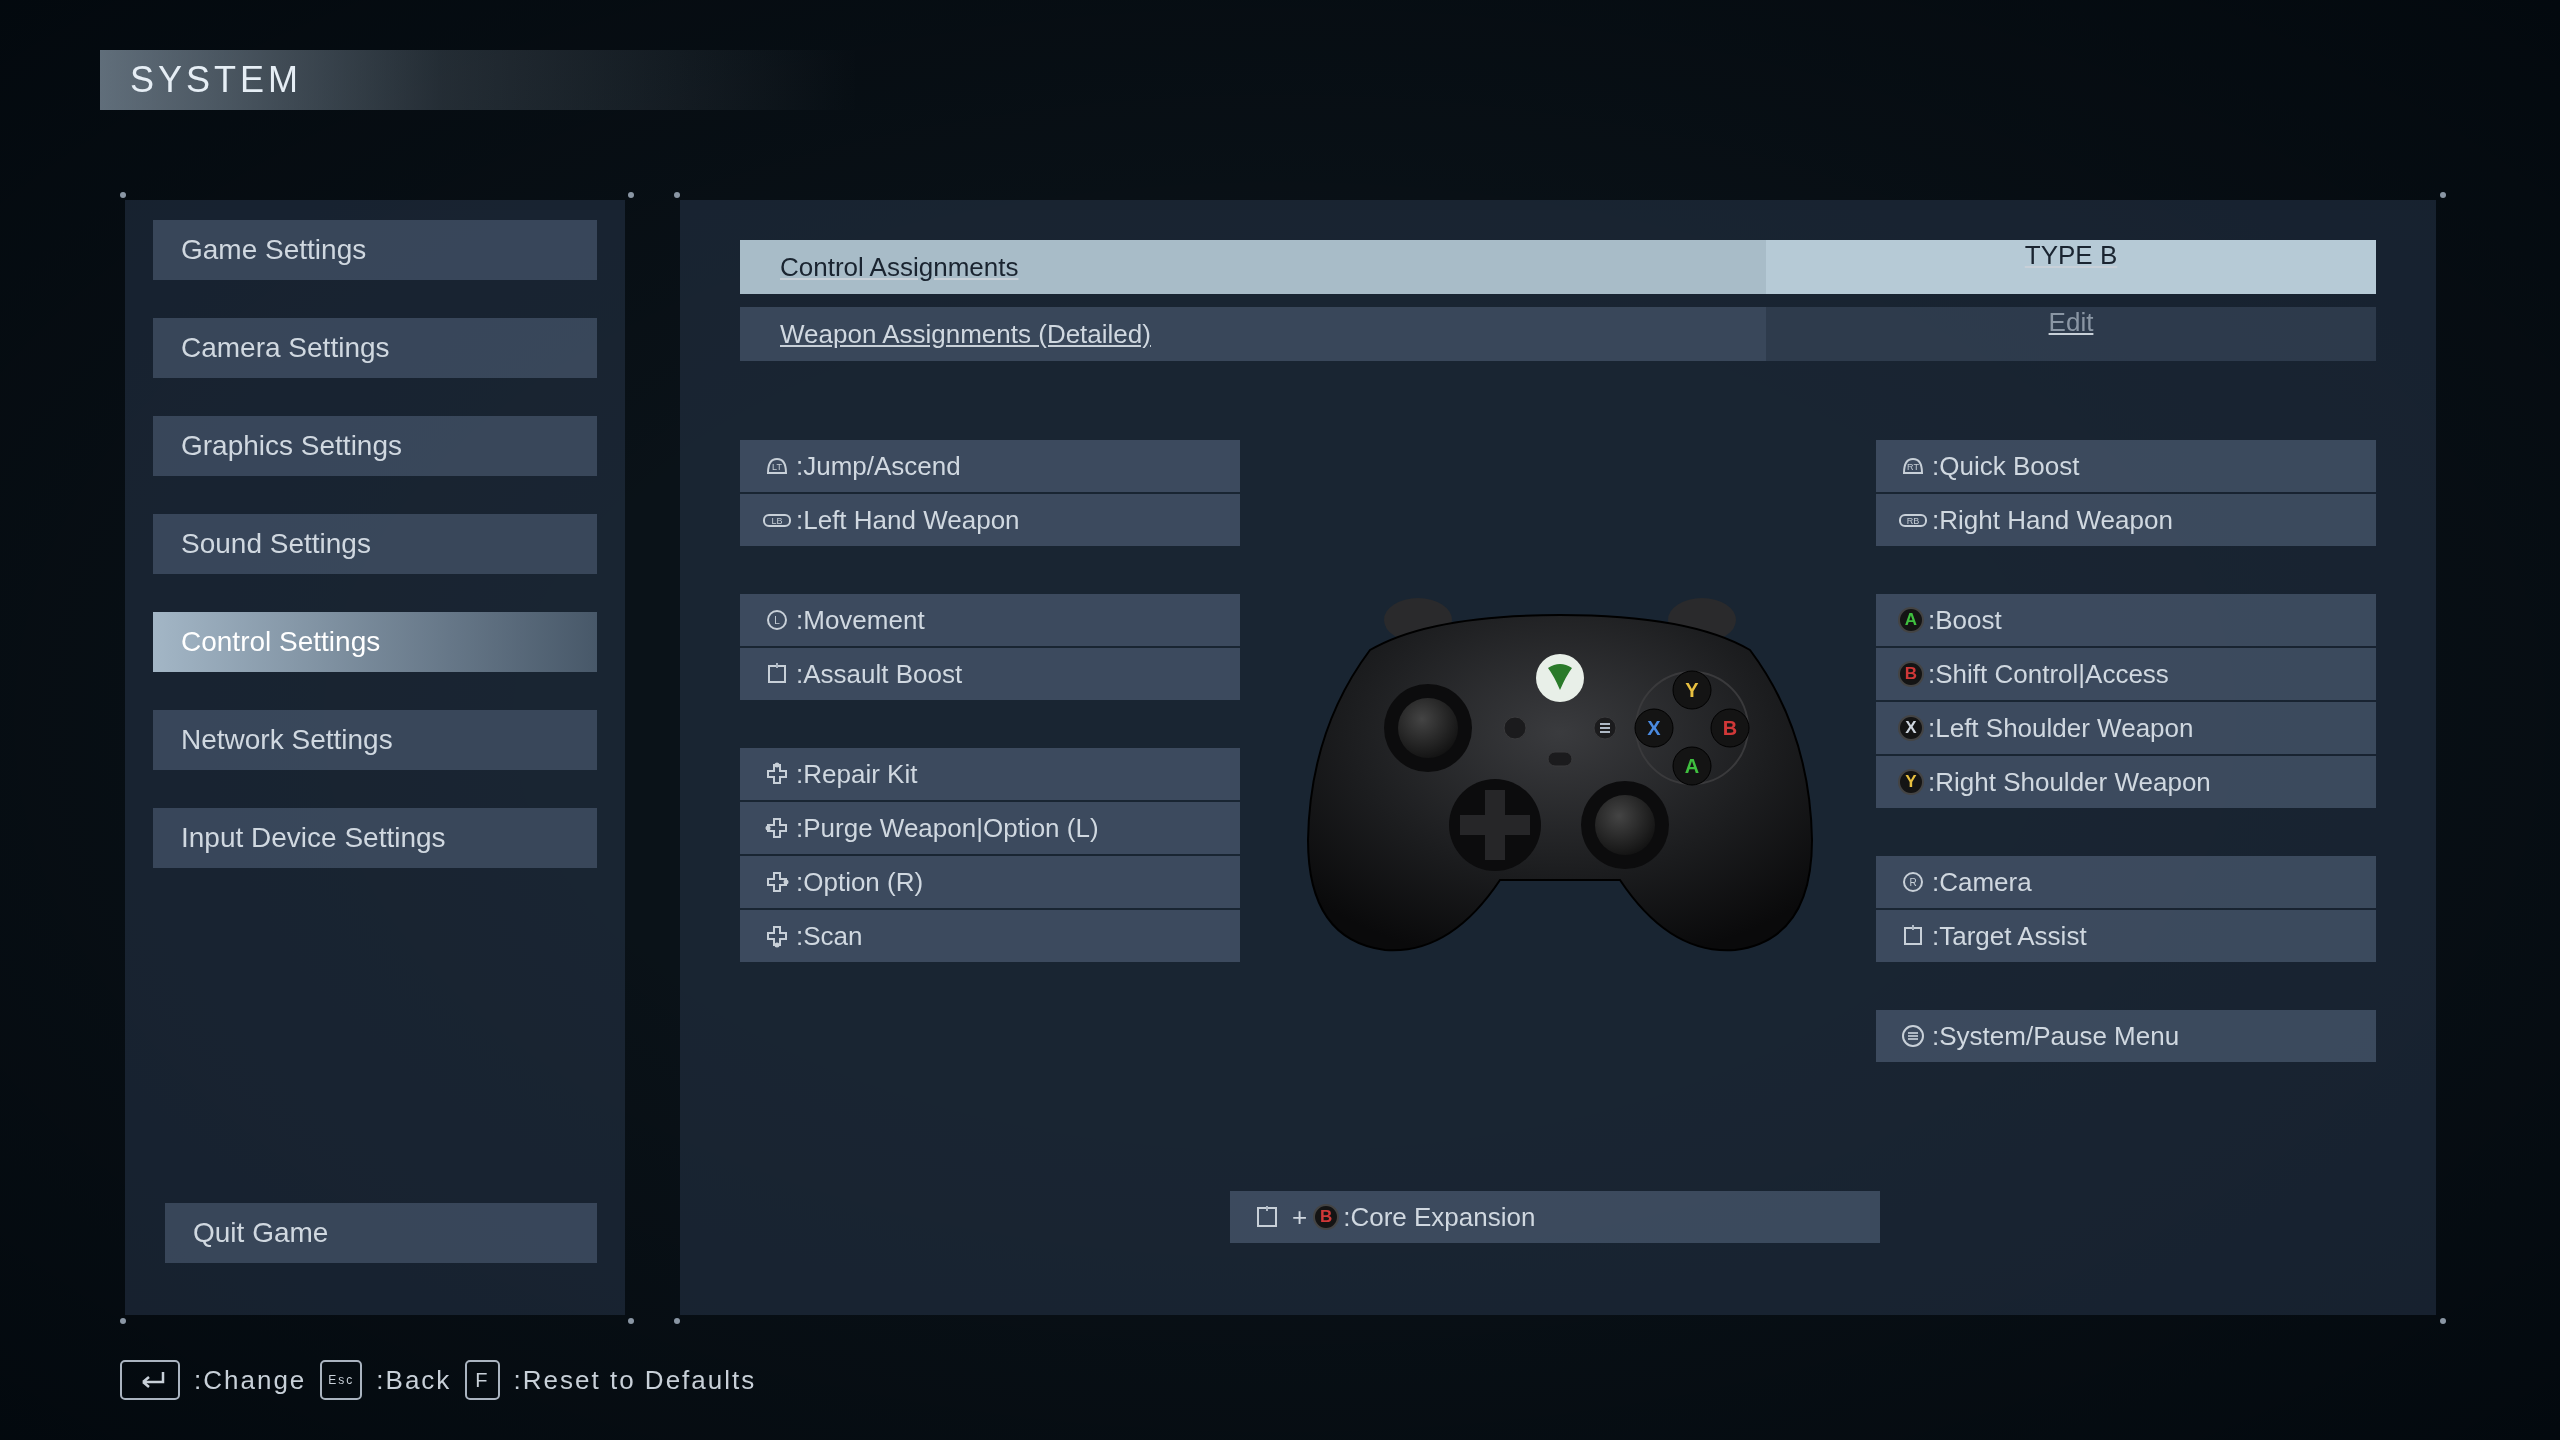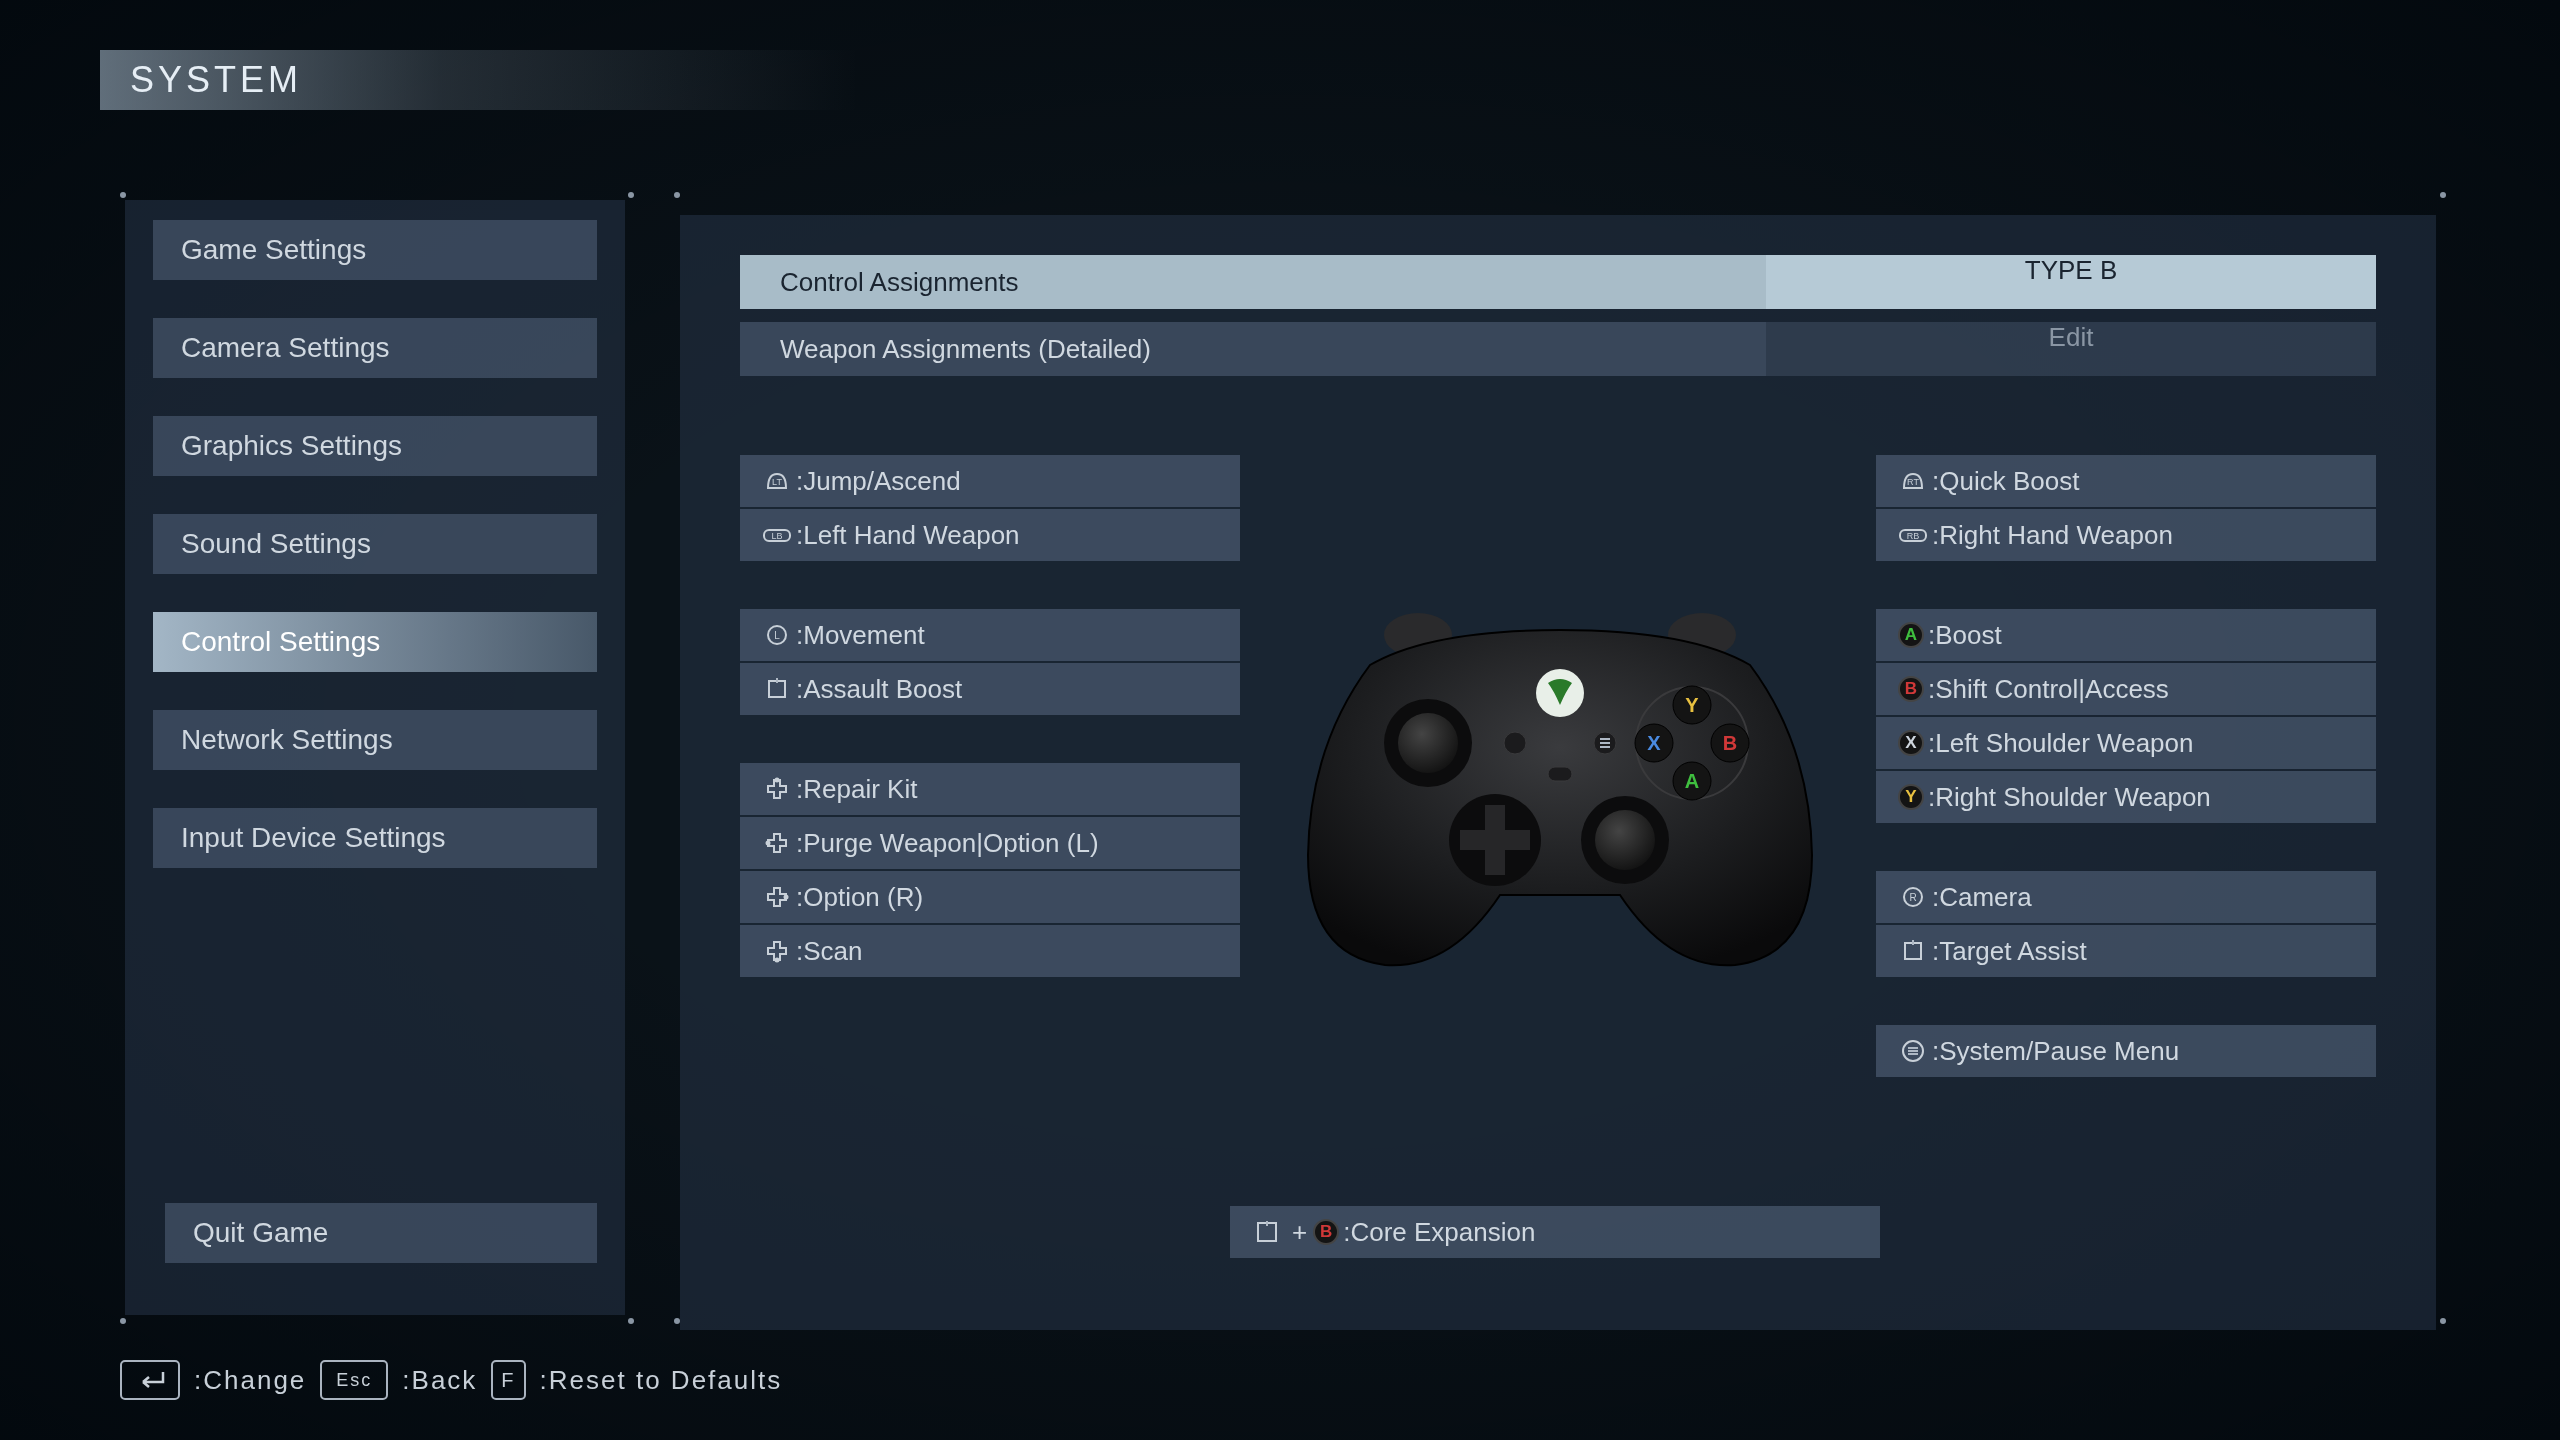--- a/index.html
+++ b/index.html
@@ -28,21 +28,21 @@
   font-size:36px;
   letter-spacing:4px;
   color:#e6eef5;
   font-weight:400;
 }
 .panel {
   position:absolute;
   background:rgba(38,52,72,0.55);
 }
 .sidebar { left:125px; top:200px; width:500px; height:1115px; padding:20px 28px; }
-.main    { left:680px; top:215px; width:1756px; height:1115px; }
+.main    { left:680px; top:200px; width:1756px; height:1115px;text-decoration:underline; }
 .menu-item {
   height:60px;
   background:rgba(84,100,124,0.55);
   display:flex; align-items:center;
   padding-left:28px;
   font-size:28px;
   color:#d0d8e0;
   margin-bottom:38px;
   cursor:pointer;
 }
@@ -438,17 +438,17 @@
   </div>
 </div>
 
 <div class="footer">
   <span class="kb-key" style="width:60px">
     <svg width="34" height="22">
         <path d="M30 3 v10 h-20 m0 0 l6 -5 m-6 5 l6 5" fill="none" stroke="#c8d0d8" stroke-width="2.5"></path>
       </svg>
   </span>
   <span>:Change</span>
-  <span class="kb-key" style="font-size:18px;padding:0 14px">Esc</span>
+  <span class="kb-key" style="font-size:12px;padding:0 6px">Esc</span>
   <span>:Back</span>
   <span class="kb-key">F</span>
   <span>:Reset to Defaults</span>
 </div>
 
 </body></html>

